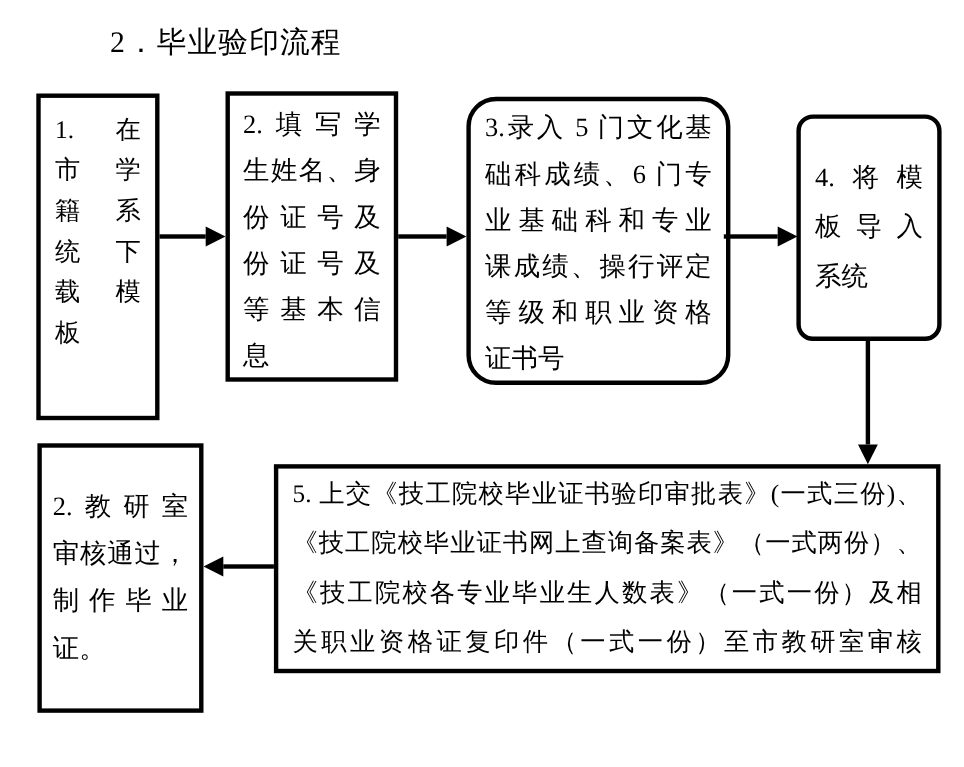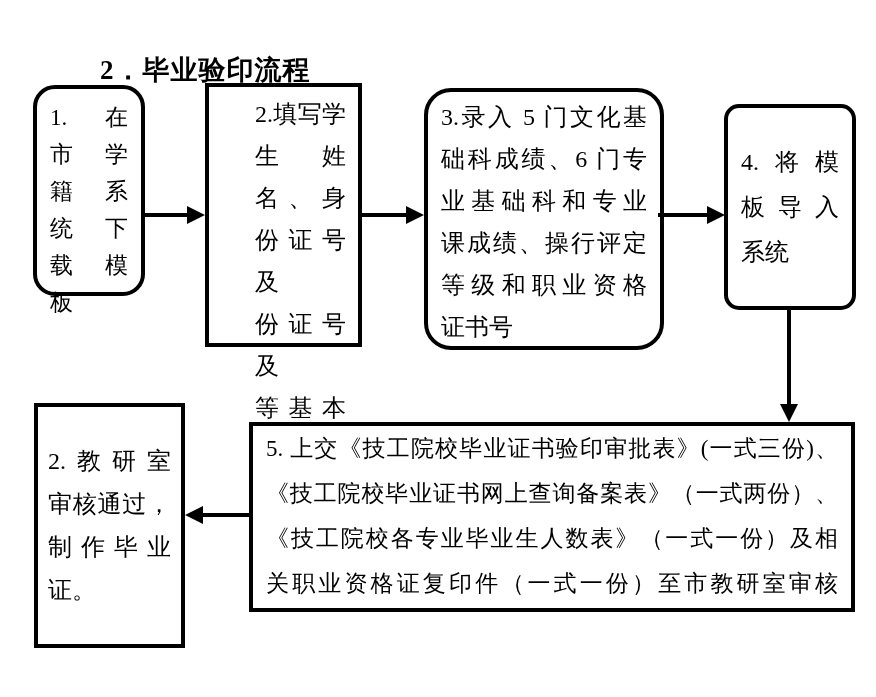--- a/index.html
+++ b/index.html
@@ -12,23 +12,23 @@
     width: 876px;
     height: 697px;
     background: #ffffff;
     color: #000000;
     font-family: "Liberation Serif", "DejaVu Serif", serif;
     overflow: hidden;
   }
   .title {
     position: absolute;
     left: 100px;
-    top: 52px;
+    top: 20px;
     font-size: 27px;
-    font-weight: bold;
+    font-weight: normal;
     letter-spacing: 1px;
     white-space: nowrap;
   }
   .fbox {
     position: absolute;
     box-sizing: border-box;
     border: 4px solid #000000;
     background: #ffffff;
   }
   .box-text {
@@ -37,23 +37,23 @@
   }
   .line {
     text-align: justify;
     text-align-last: justify;
     text-justify: inter-character;
     white-space: normal;
   }
   .line:last-child { text-align-last: left; }
 
   
-  .b1 { left: 33px;  top: 85px;  width: 112px; height: 211px; border-radius: 22px; }
+  .b1 { left: 33px;  top: 85px;  width: 112px; height: 297px; }
   .b1 .box-text { padding: 10px 13px; font-size: 23px; line-height: 37px; }
-  .b2 { left: 205px; top: 83px;  width: 157px; height: 264px; padding-left: 34px; }
+  .b2 { left: 205px; top: 83px;  width: 157px; height: 264px; }
   .b2 .box-text { padding: 6px 12px;  font-size: 24px; line-height: 42px; }
   .b3 { left: 424px; top: 88px;  width: 240px; height: 262px; border-radius: 27px; }
   .b3 .box-text { padding: 4px 13px;  font-size: 24px; line-height: 42px; }
   .b4 { left: 724px; top: 104px; width: 132px; height: 206px; display: flex; align-items: center; border-radius: 15px; }
   .b4 .box-text { padding: 0 13px; font-size: 24px; line-height: 45px; }
   .b5 { left: 249px; top: 422px; width: 606px; height: 190px; display: flex; }
   .b5 .box-text { padding: 0 13px; font-size: 23px; line-height: 45px; }
   .b5 .line:last-child { text-align-last: justify; }
   .b6 { left: 34px;  top: 403px; width: 151px; height: 245px; display: flex; align-items: center; }
   .b6 .box-text { padding: 0 10px; font-size: 24px; line-height: 43px; }

